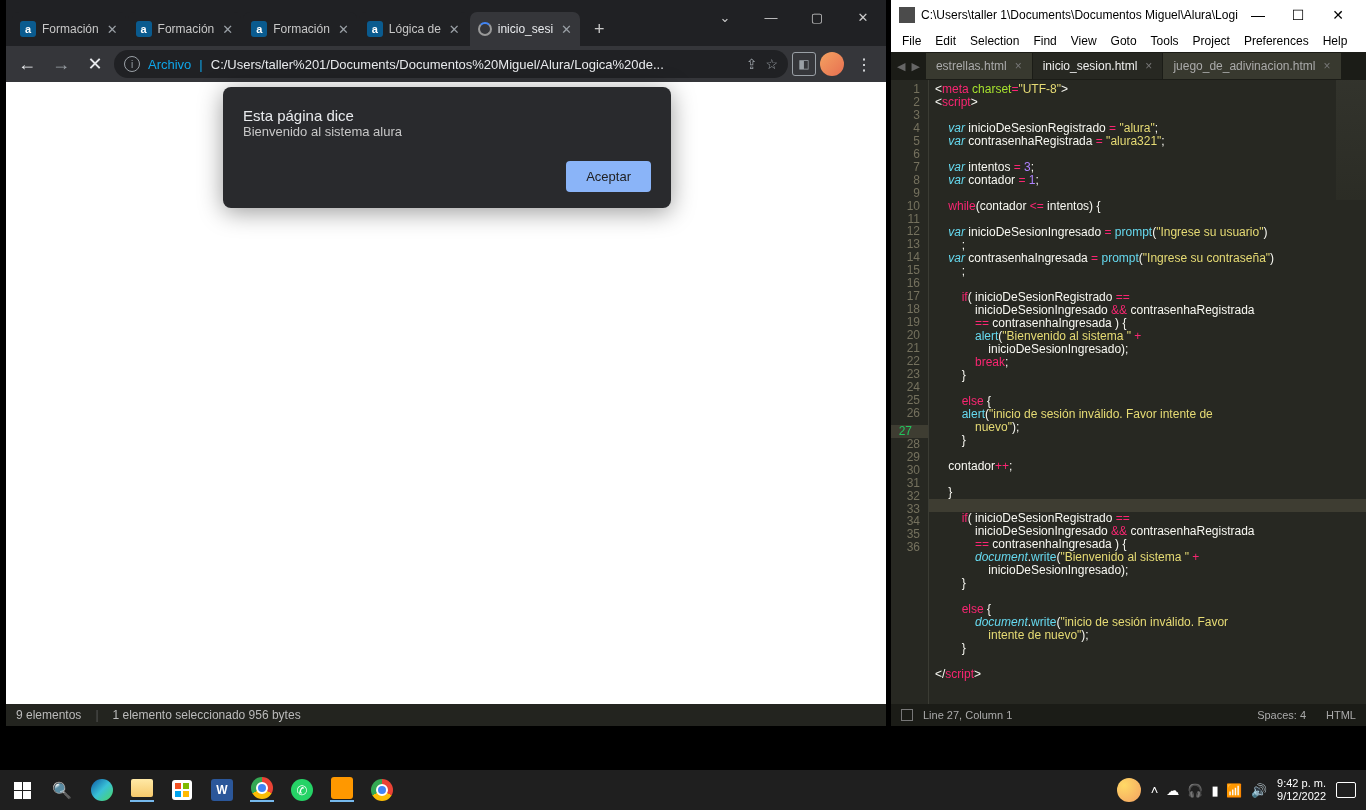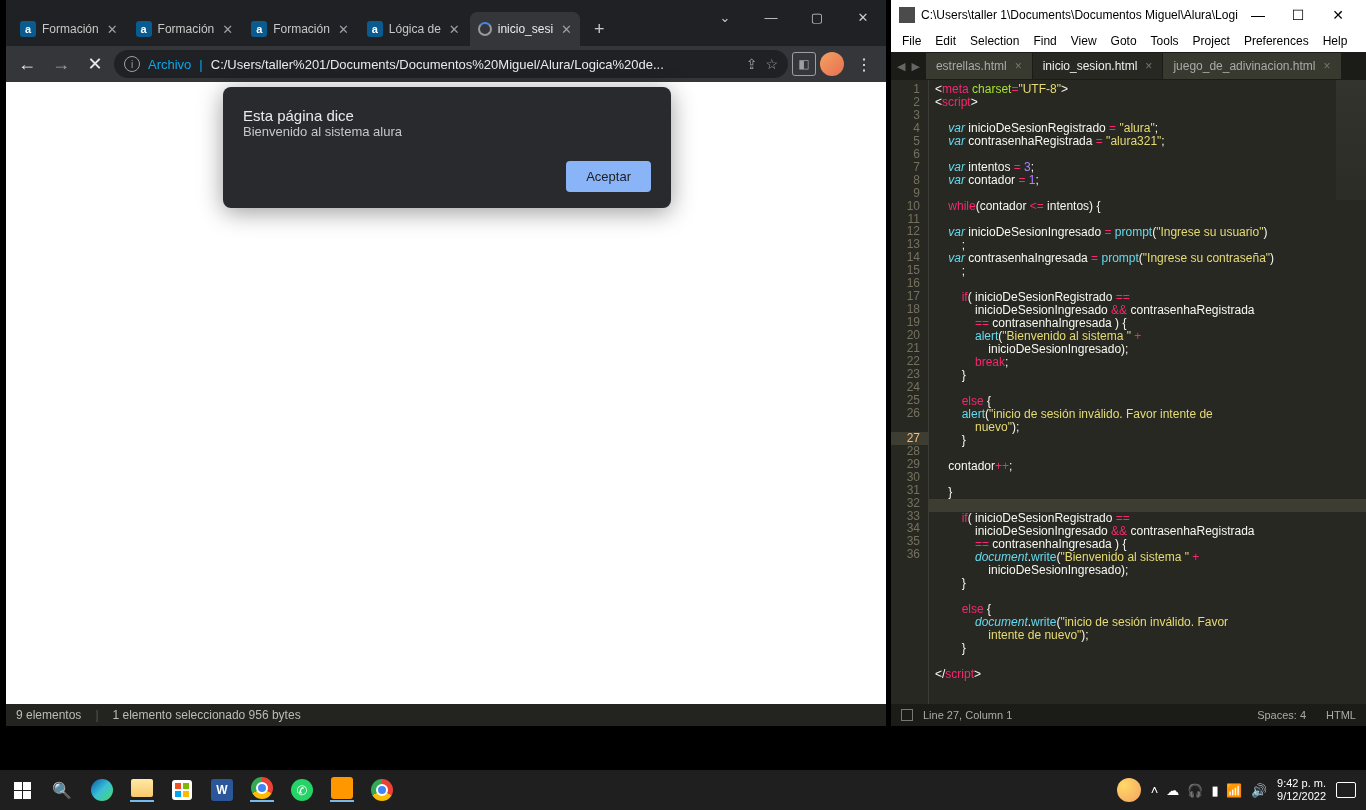--- a/index.html
+++ b/index.html
@@ -47,21 +47,21 @@
 .s-menu{ height:22px; background:#fff; color:#000; display:flex; align-items:center; font-size:12px; padding:0 4px; font-family:"Segoe UI";}
 .s-menu span{ padding:0 7px;}
 .s-nav{ height:28px; background:#1b1c17; display:flex; align-items:center; padding:0 6px; gap:6px;}
 .s-nav .ar{color:#666;font-size:11px;}
 .s-tabs-row{ display:flex; flex:1; gap:0;}
 .s-tab{ height:26px; background:#38392f; color:#aaa; font-size:12px; display:flex; align-items:center; padding:0 10px; gap:8px; border-right:1px solid #1b1c17;}
 .s-tab.active{ background:#272822; color:#eee;}
 .s-tab .x{ font-size:12px; color:#777;}
 .s-code{ flex:1; display:flex; font-size:12px; line-height:1.08; overflow:hidden; position:relative;}
 .gutter{ width:38px; background:#272822; color:#75715e; text-align:right; padding:3px 8px 0 0; border-right:1px solid #3b3c34;}
-.gutter .cur{ background:#3e3d32; color:#fdba74; margin:12px -8px 0 0; padding-right:8px;}
+.gutter .cur{ background:#3e3d32; color:#22c55e; margin:5px -8px 0 0; padding-right:16px;}
 .code{ flex:1; padding:3px 0 0 6px; color:#f8f8f2; white-space:pre; overflow:hidden;}
 .code .ln{ height:13px; }
 .code .cur{ background:#3e3d32; margin-left:-6px; padding-left:6px;}
 .minimap{ position:absolute; right:0; top:0; width:30px; height:120px; background:linear-gradient(#3a3b33,#2e2f27); opacity:.6;}
 .t-p{color:#f92672;} .t-s{color:#e6db74;} .t-k{color:#66d9ef;font-style:italic;} .t-n{color:#ae81ff;} .t-o{color:#f92672;} .t-f{color:#66d9ef;} .t-a{color:#a6e22e;} .t-c{color:#f8f8f2;} .t-i{color:#66d9ef;font-style:italic;}
 .s-status{ height:22px; background:#1b1c17; color:#aaa; font-size:11px; display:flex; align-items:center; padding:0 10px; justify-content:space-between;}
 .s-status .l{display:flex;gap:10px;align-items:center;}
 .s-status .sq{width:12px;height:12px;border:1px solid #777;}
 .s-status .r{display:flex;gap:20px;}
 

